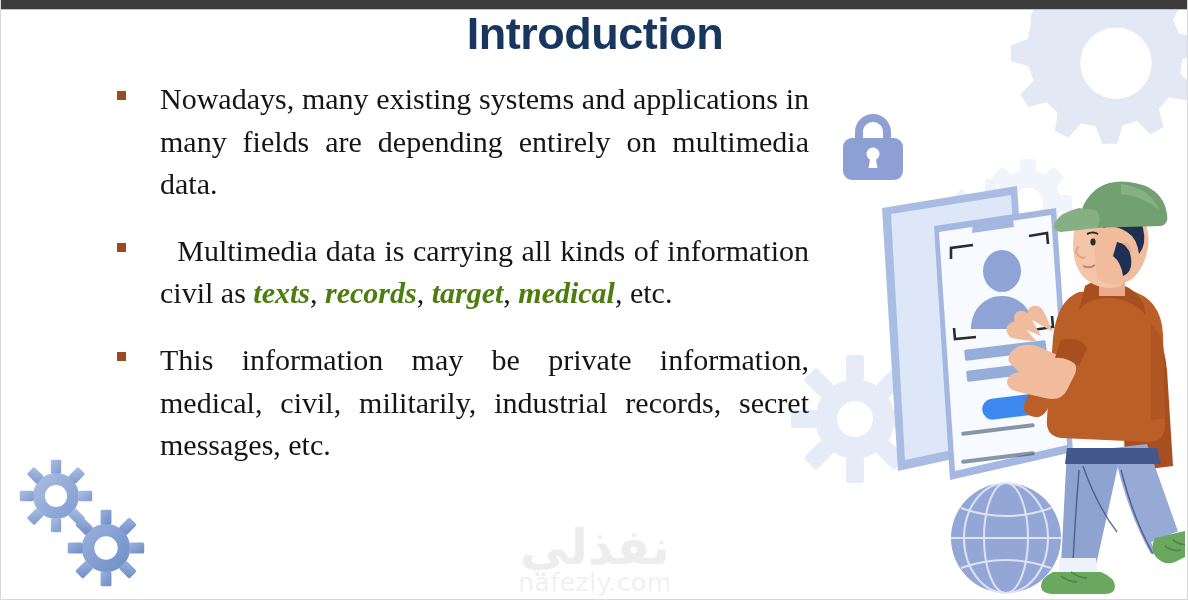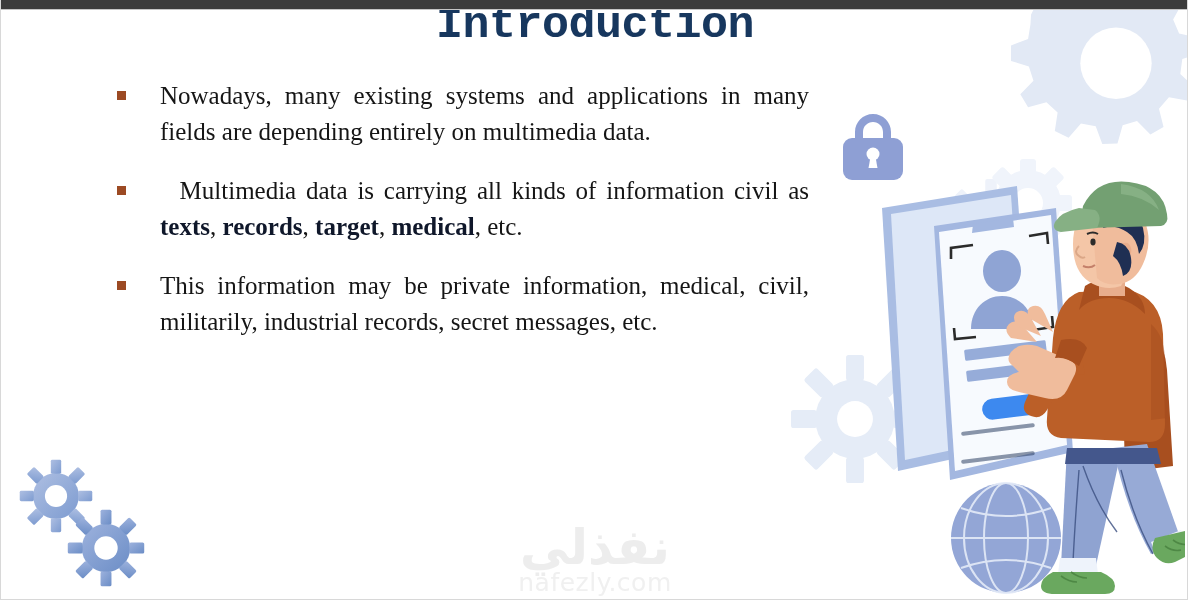--- a/index.html
+++ b/index.html
@@ -47,25 +47,25 @@
   .gear-tr { top: -46px; right: -34px; z-index: 1; }
   .gear-mid-bg { top: 178px; right: 148px; z-index: 1; }
   .gear-low-bg { top: 355px; right: 268px; z-index: 1; }
 
   .gear-bl-1 { left: 18px; bottom: 62px; z-index: 2; }
   .gear-bl-2 { left: 66px; bottom: 8px; z-index: 2; }
 
   
   #title {
     position: absolute;
-    top: 0;
+    top: 8px;
     left: 0;
     width: 1188px;
     text-align: center;
-    font-family: Liberation Mono, monospace;
+    font-family: Liberation Sans, sans-serif;
     font-weight: bold;
     font-size: 45px;
     letter-spacing: -0.5px;
     color: #17375e;
     z-index: 20;
   }
 
   
   #body {
     position: absolute;
@@ -86,32 +86,33 @@
     flex: 0 0 auto;
     width: 9px;
     height: 9px;
     background: #9c4a23;
     margin-top: 13px;
     margin-right: 34px;
   }
 
   .bullet-text {
     flex: 1 1 auto;
-    font-size: 25px;
+    font-size: 30px;
     line-height: 1.42;
     color: #151515;
     text-align: justify;
     text-justify: inter-word;
     hyphens: none;
   }
   .bullet-text.lead-space::before { content: "\00a0"; }
 
   .hl {
-    color: #0f172a;
+    color: #4d7c0f;
     font-weight: bold;
+    font-style: italic;
   }
 
   
   #watermark {
     position: absolute;
     left: 0;
     bottom: 4px;
     width: 1188px;
     text-align: center;
     z-index: 30;

